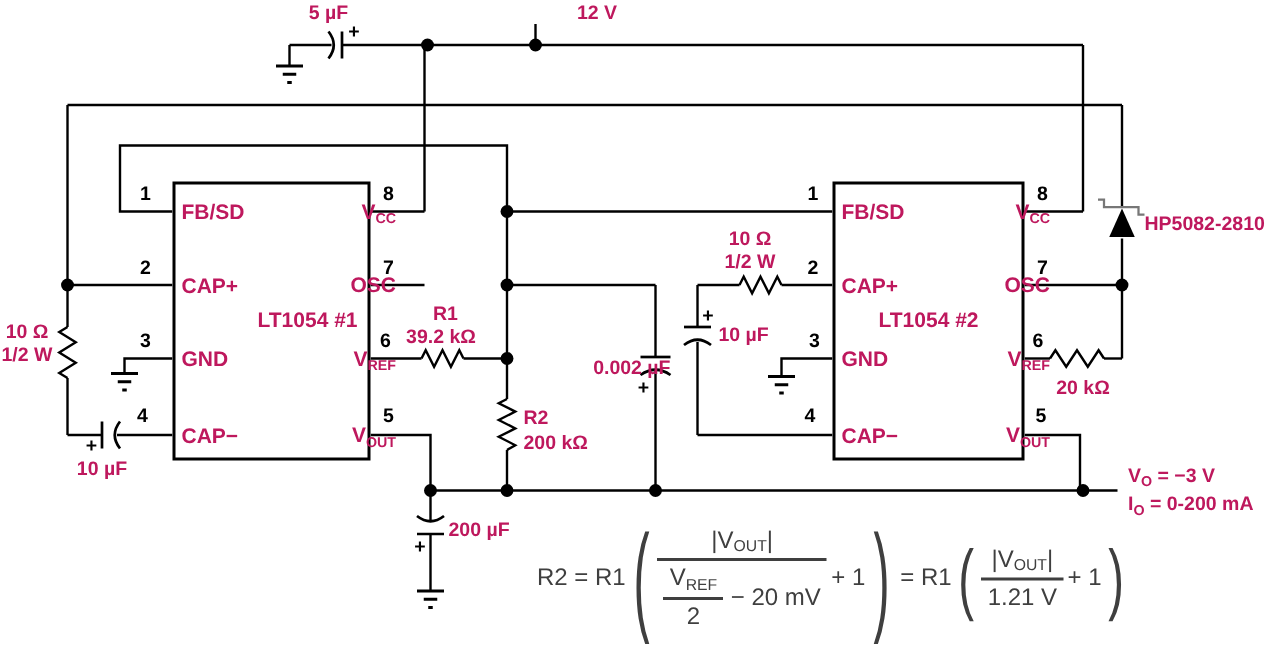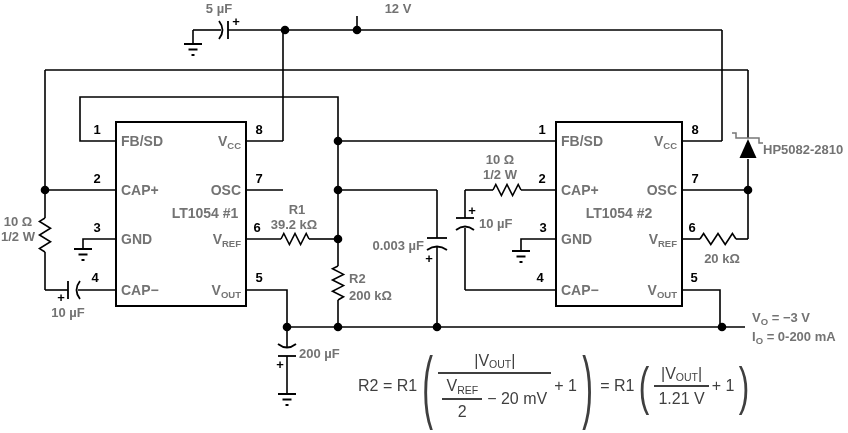--- a/index.html
+++ b/index.html
@@ -1,25 +1,25 @@
 <!DOCTYPE html>
 <html><head>
 <meta charset="utf-8">
 <style>
   html,body{margin:0;padding:0;background:#fff;}
   .canvas{position:relative;width:848px;height:433px;background:#fff;overflow:hidden;
           font-family:"Liberation Sans",sans-serif;}
   svg{position:absolute;left:0;top:0;}
   .ic{position:absolute;border:2.5px solid #000;background:#fff;box-sizing:border-box;}
-  .lbl{position:absolute;font-weight:bold;font-size:13px;color:#737373;white-space:nowrap;line-height:1;}
+  .lbl{position:absolute;font-weight:bold;font-size:13px;color:#be185d;white-space:nowrap;line-height:1;}
   .lbl14{font-size:14px;}
   .pin{position:absolute;font-weight:bold;font-size:13px;color:#000;line-height:1;transform:translate(-50%,-50%);}
   .ctr{transform:translate(-50%,-50%);}
   .vctr{transform:translateY(-50%);}
-  .rgt{transform:translate(-100%,-50%);}
+  .rgt{transform:translate(-100%,-50%);margin-left:23px;}
   .plus{position:absolute;font-weight:bold;font-size:13px;color:#000;line-height:1;transform:translate(-50%,-50%);}
   .sub{font-size:9.5px;position:relative;top:3px;}
   
   .formula{position:absolute;display:flex;align-items:center;gap:3px;
            font-size:16px;color:#3f3f3f;white-space:nowrap;}
   .frac{display:inline-flex;flex-direction:column;align-items:center;}
   .frac .num,.frac .den{display:inline-flex;align-items:center;padding:0 4px;line-height:1.2;}
   .frac .bar{align-self:stretch;height:1.5px;background:#3f3f3f;margin:2.5px 0;}
   .fsub{font-size:10.5px;position:relative;top:4px;}
   .den-row{display:inline-flex;align-items:center;gap:5px;}
@@ -180,21 +180,21 @@
   <div class="lbl lbl14 rgt" style="left:241px;top:141px;"><span>V</span><span class="sub">CC</span></div>
   <div class="lbl lbl14 rgt" style="left:241px;top:190px;"><span>OSC</span><span class="sub"></span></div>
   <div class="lbl lbl14 rgt" style="left:241px;top:239px;"><span>V</span><span class="sub">REF</span></div>
   <div class="lbl lbl14 rgt" style="left:241px;top:290px;"><span>V</span><span class="sub">OUT</span></div>
   <div class="lbl lbl14 ctr" style="left:181px;top:213px;padding-left:48px;">LT1054 #1</div>
 
   <div class="lbl ctr" style="left:297px;top:209px;">R1</div>
   <div class="lbl ctr" style="left:294px;top:224px;">39.2 kΩ</div>
   <div class="lbl vctr" style="left:349px;top:278px;">R2</div>
   <div class="lbl vctr" style="left:349px;top:295px;">200 kΩ</div>
-  <div class="lbl rgt" style="left:424px;top:245px;">0.003 µF</div>
+  <div class="lbl rgt" style="left:424px;top:245px;">0.002 µF</div>
   <div class="plus" style="left:429px;top:258px;">+</div>
 
   <div class="plus" style="left:280px;top:364px;">+</div>
   <div class="lbl vctr" style="left:299px;top:353px;">200 µF</div>
 
   <div class="lbl ctr" style="left:500px;top:159px;">10 Ω</div>
   <div class="lbl ctr" style="left:500px;top:174px;">1/2 W</div>
   <div class="plus" style="left:472px;top:210px;">+</div>
   <div class="lbl vctr" style="left:479px;top:223px;">10 µF</div>
 

